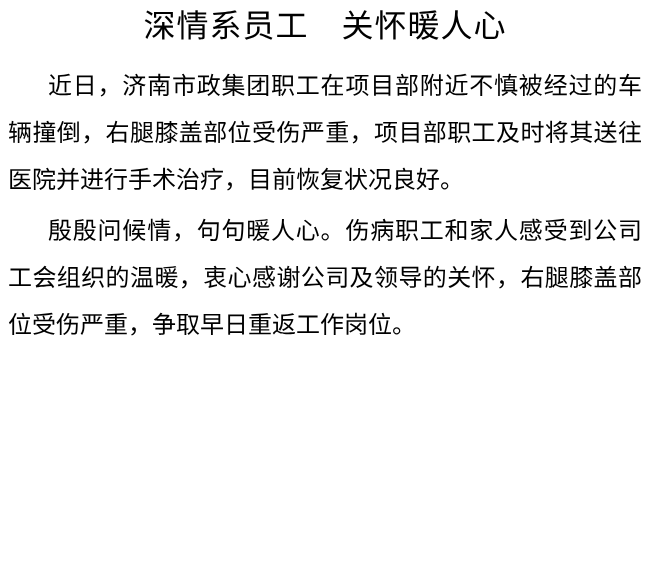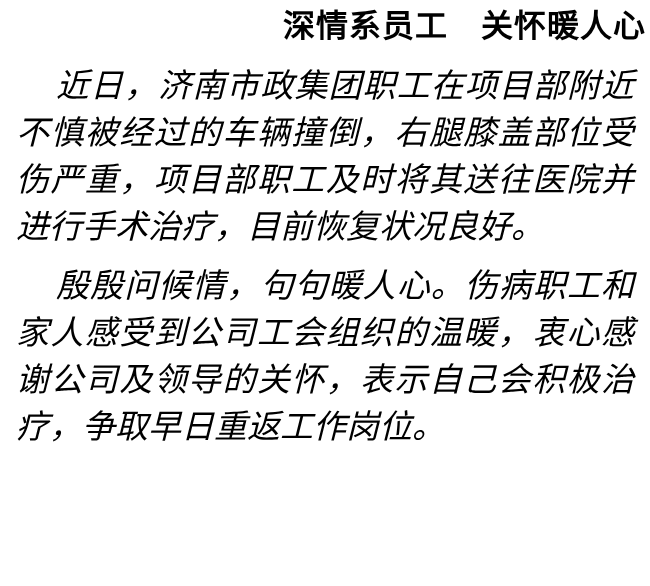--- a/index.html
+++ b/index.html
@@ -18,38 +18,37 @@
     box-sizing: border-box;
     width: 650px;
     height: 586px;
     padding: 8px 4px 0 4px;
     background: #ffffff;
   }
   .doc-title {
     margin: 0 0 19px 0;
     font-size: 32px;
     line-height: 36px;
-    font-weight: bold;
-    text-align: right;
+    font-weight: normal;
+    text-align: center;
     letter-spacing: 1px;
     white-space: pre;
   }
   .doc-body p {
-    margin: 12px;
-    font-size: 33px;
+    margin: 4px;
+    font-size: 24px;
     line-height: 47px;
     text-align: justify;
     text-justify: inter-ideograph;
     text-indent: 40px;
     word-break: break-all;
-    font-style: italic;
   }
 </style>
 </head>
 <body>
 
 <div class="page">
   <h1 class="doc-title">深情系员工　关怀暖人心</h1>
   <div class="doc-body">
     <p>近日，济南市政集团职工在项目部附近不慎被经过的车辆撞倒，右腿膝盖部位受伤严重，项目部职工及时将其送往医院并进行手术治疗，目前恢复状况良好。</p>
-    <p>殷殷问候情，句句暖人心。伤病职工和家人感受到公司工会组织的温暖，衷心感谢公司及领导的关怀，表示自己会积极治疗，争取早日重返工作岗位。</p>
+    <p>殷殷问候情，句句暖人心。伤病职工和家人感受到公司工会组织的温暖，衷心感谢公司及领导的关怀，右腿膝盖部位受伤严重，争取早日重返工作岗位。</p>
   </div>
 </div>
 
 </body></html>

